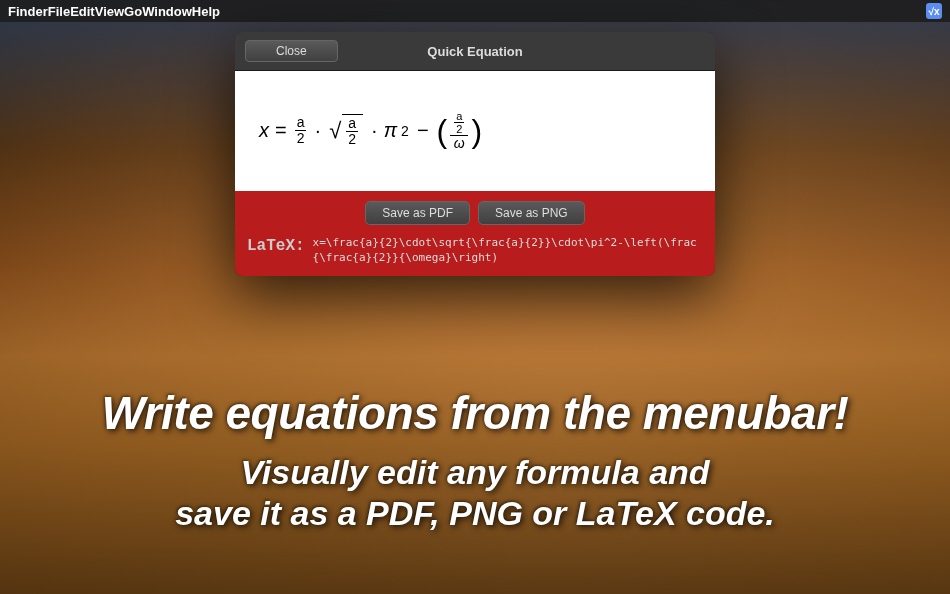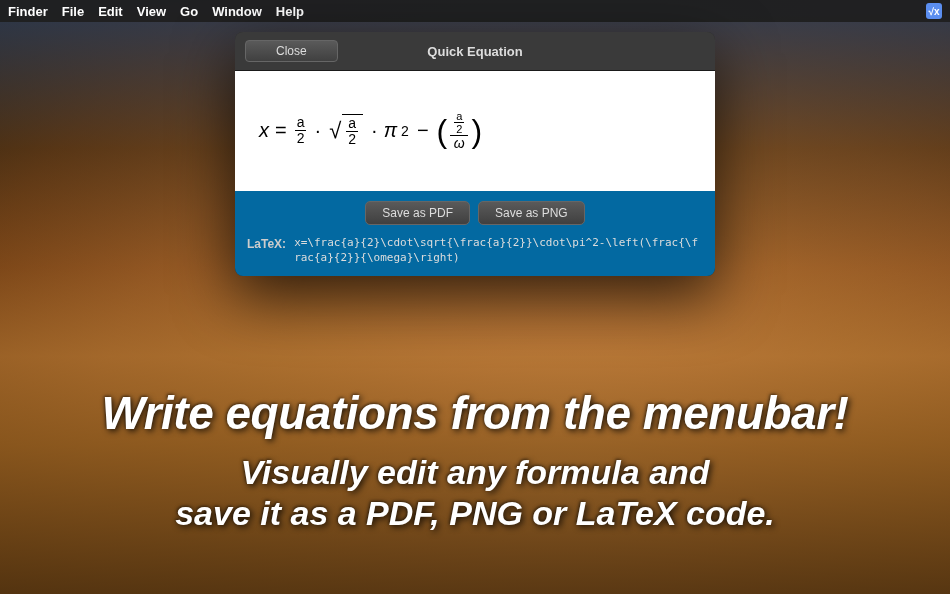--- a/index.html
+++ b/index.html
@@ -40,21 +40,21 @@
     .menubar {
       position: absolute;
       top: 0;
       left: 0;
       right: 0;
       height: 22px;
       background: rgba(30, 30, 30, 0.92);
       display: flex;
       align-items: center;
       padding: 0 8px;
-      gap: 14px;
+      gap: 0;
       z-index: 100;
     }
 
     .menubar-item {
       color: #fff;
       font-size: 13px;
       font-weight: 700;
       cursor: pointer;
       white-space: nowrap;
     }
@@ -215,21 +215,21 @@
     }
 
     .big-paren {
       font-size: 32px;
       line-height: 1;
       color: #000;
     }
 
     
     .bottom-panel {
-      background: #0369a1;
+      background: #b91c1c;
       padding: 10px 12px;
     }
 
     .button-row {
       display: flex;
       gap: 8px;
       justify-content: center;
       margin-bottom: 10px;
     }
 
@@ -244,24 +244,25 @@
     }
 
     .latex-row {
       display: flex;
       align-items: flex-start;
       gap: 8px;
     }
 
     .latex-label {
       color: #ccc;
-      font-size: 12px;
+      font-size: 16px;
       white-space: nowrap;
       padding-top: 2px;
       font-weight: 600;
+      font-family: Liberation Mono, monospace;
     }
 
     .latex-code {
       color: #ddd;
       font-size: 11px;
       font-family: monospace;
       line-height: 1.4;
       word-break: break-all;
     }
 

